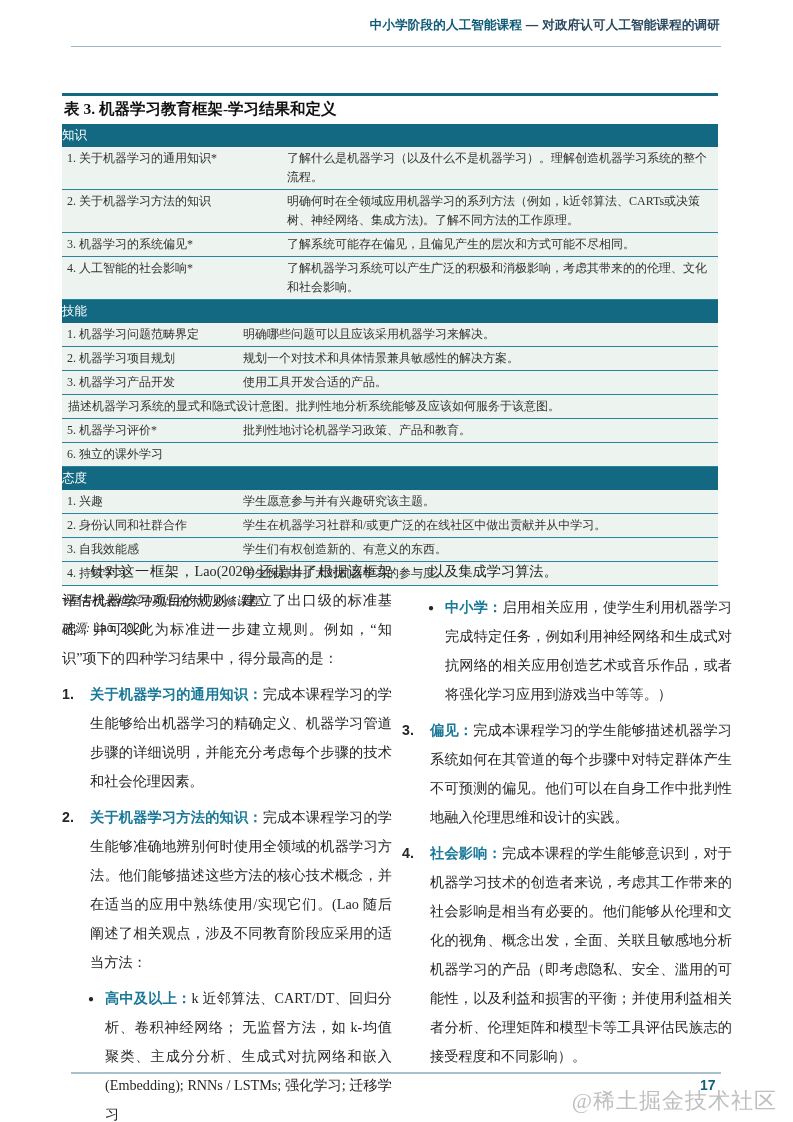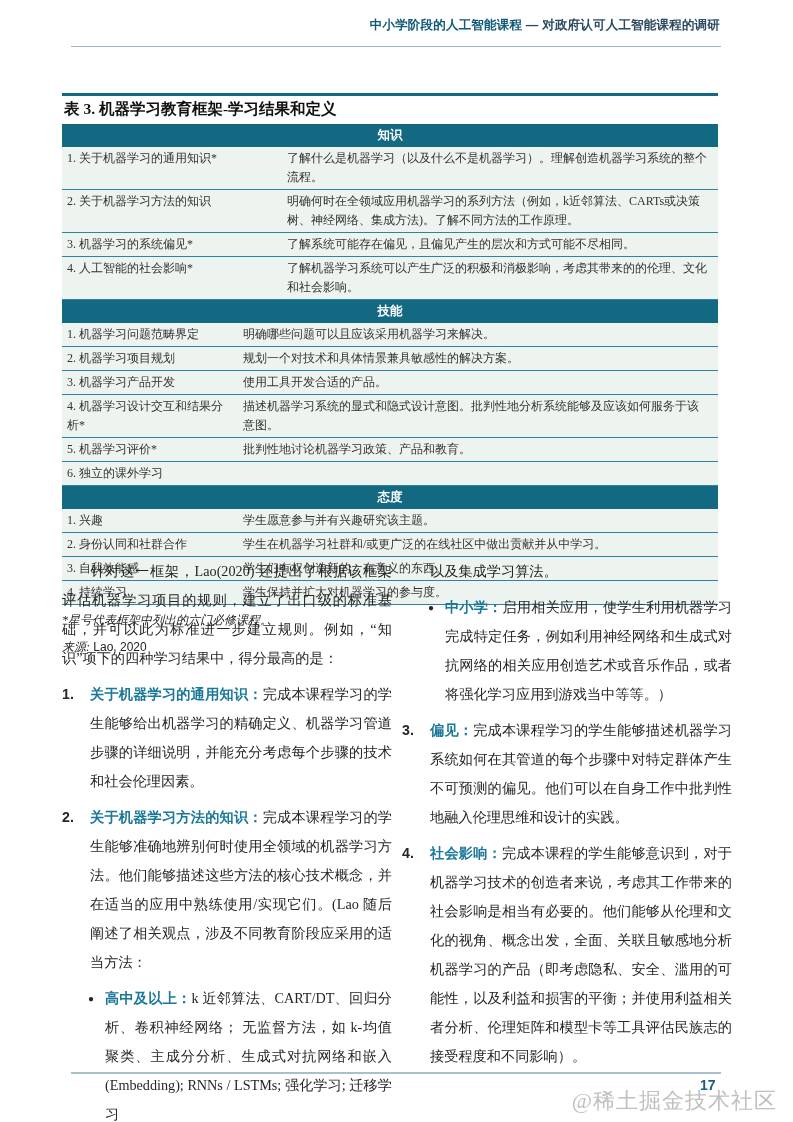--- a/index.html
+++ b/index.html
@@ -14,21 +14,21 @@
   .header { position:absolute; top:17px; right:73px; font-size:12.5px; letter-spacing:.2px;
             font-family:"Liberation Sans","DejaVu Sans",sans-serif; }
   .h-bold { font-weight:bold; color:#0f5a77;margin-left:16px; }
   .h-rest { font-weight:bold; color:#2c4a60; }
   .header-rule { position:absolute; top:46px; left:71px; width:650px; height:1px; background:#9fb6c4; }
 
   
   .table-wrap { position:absolute; top:93px; left:62px; width:656px; }
   .tbl-title { border-top:3px solid #136882; font-weight:bold; font-size:15.5px; color:#111;
                padding:3px 2px 4px 2px; }
-  .section-head { background:#136882; color:#ffffff; text-align:center; font-weight:bold;
+  .section-head { background:#136882; color:#ffffff; text-align:left; font-weight:normal;
                   font-size:12.5px; padding:3px 0; }
   .row { display:flex; background:#edf3ee; border-bottom:1px solid #2d84a0;
          font-size:12px; line-height:19px; color:#333; }
   .row:last-child { border-bottom:1px solid #2d84a0; }
   .section:last-of-type .row:last-child { border-bottom:2px solid #136882; }
   .term { width:208px; flex-shrink:0; padding:2px 6px 2px 5px; }
   .def  { flex:1; padding:2px 8px 2px 6px;font-family:Liberation Serif, serif; }
   .narrow .term { width:164px; }
 
   .footnote { margin-top:7px; font-style:italic; font-size:12px; color:#222; }
@@ -98,21 +98,20 @@
       </div>
       <div class="row">
         <div class="term">2. 机器学习项目规划</div>
         <div class="def">规划一个对技术和具体情景兼具敏感性的解决方案。</div>
       </div>
       <div class="row">
         <div class="term">3. 机器学习产品开发</div>
         <div class="def">使用工具开发合适的产品。</div>
       </div>
       <div class="row">
-        <div class="term">4. 机器学习设计交互和结果分析*</div>
         <div class="def">描述机器学习系统的显式和隐式设计意图。批判性地分析系统能够及应该如何服务于该意图。</div>
       </div>
       <div class="row">
         <div class="term">5. 机器学习评价*</div>
         <div class="def">批判性地讨论机器学习政策、产品和教育。</div>
       </div>
       <div class="row">
         <div class="term">6. 独立的课外学习</div>
       </div>
     </div>

